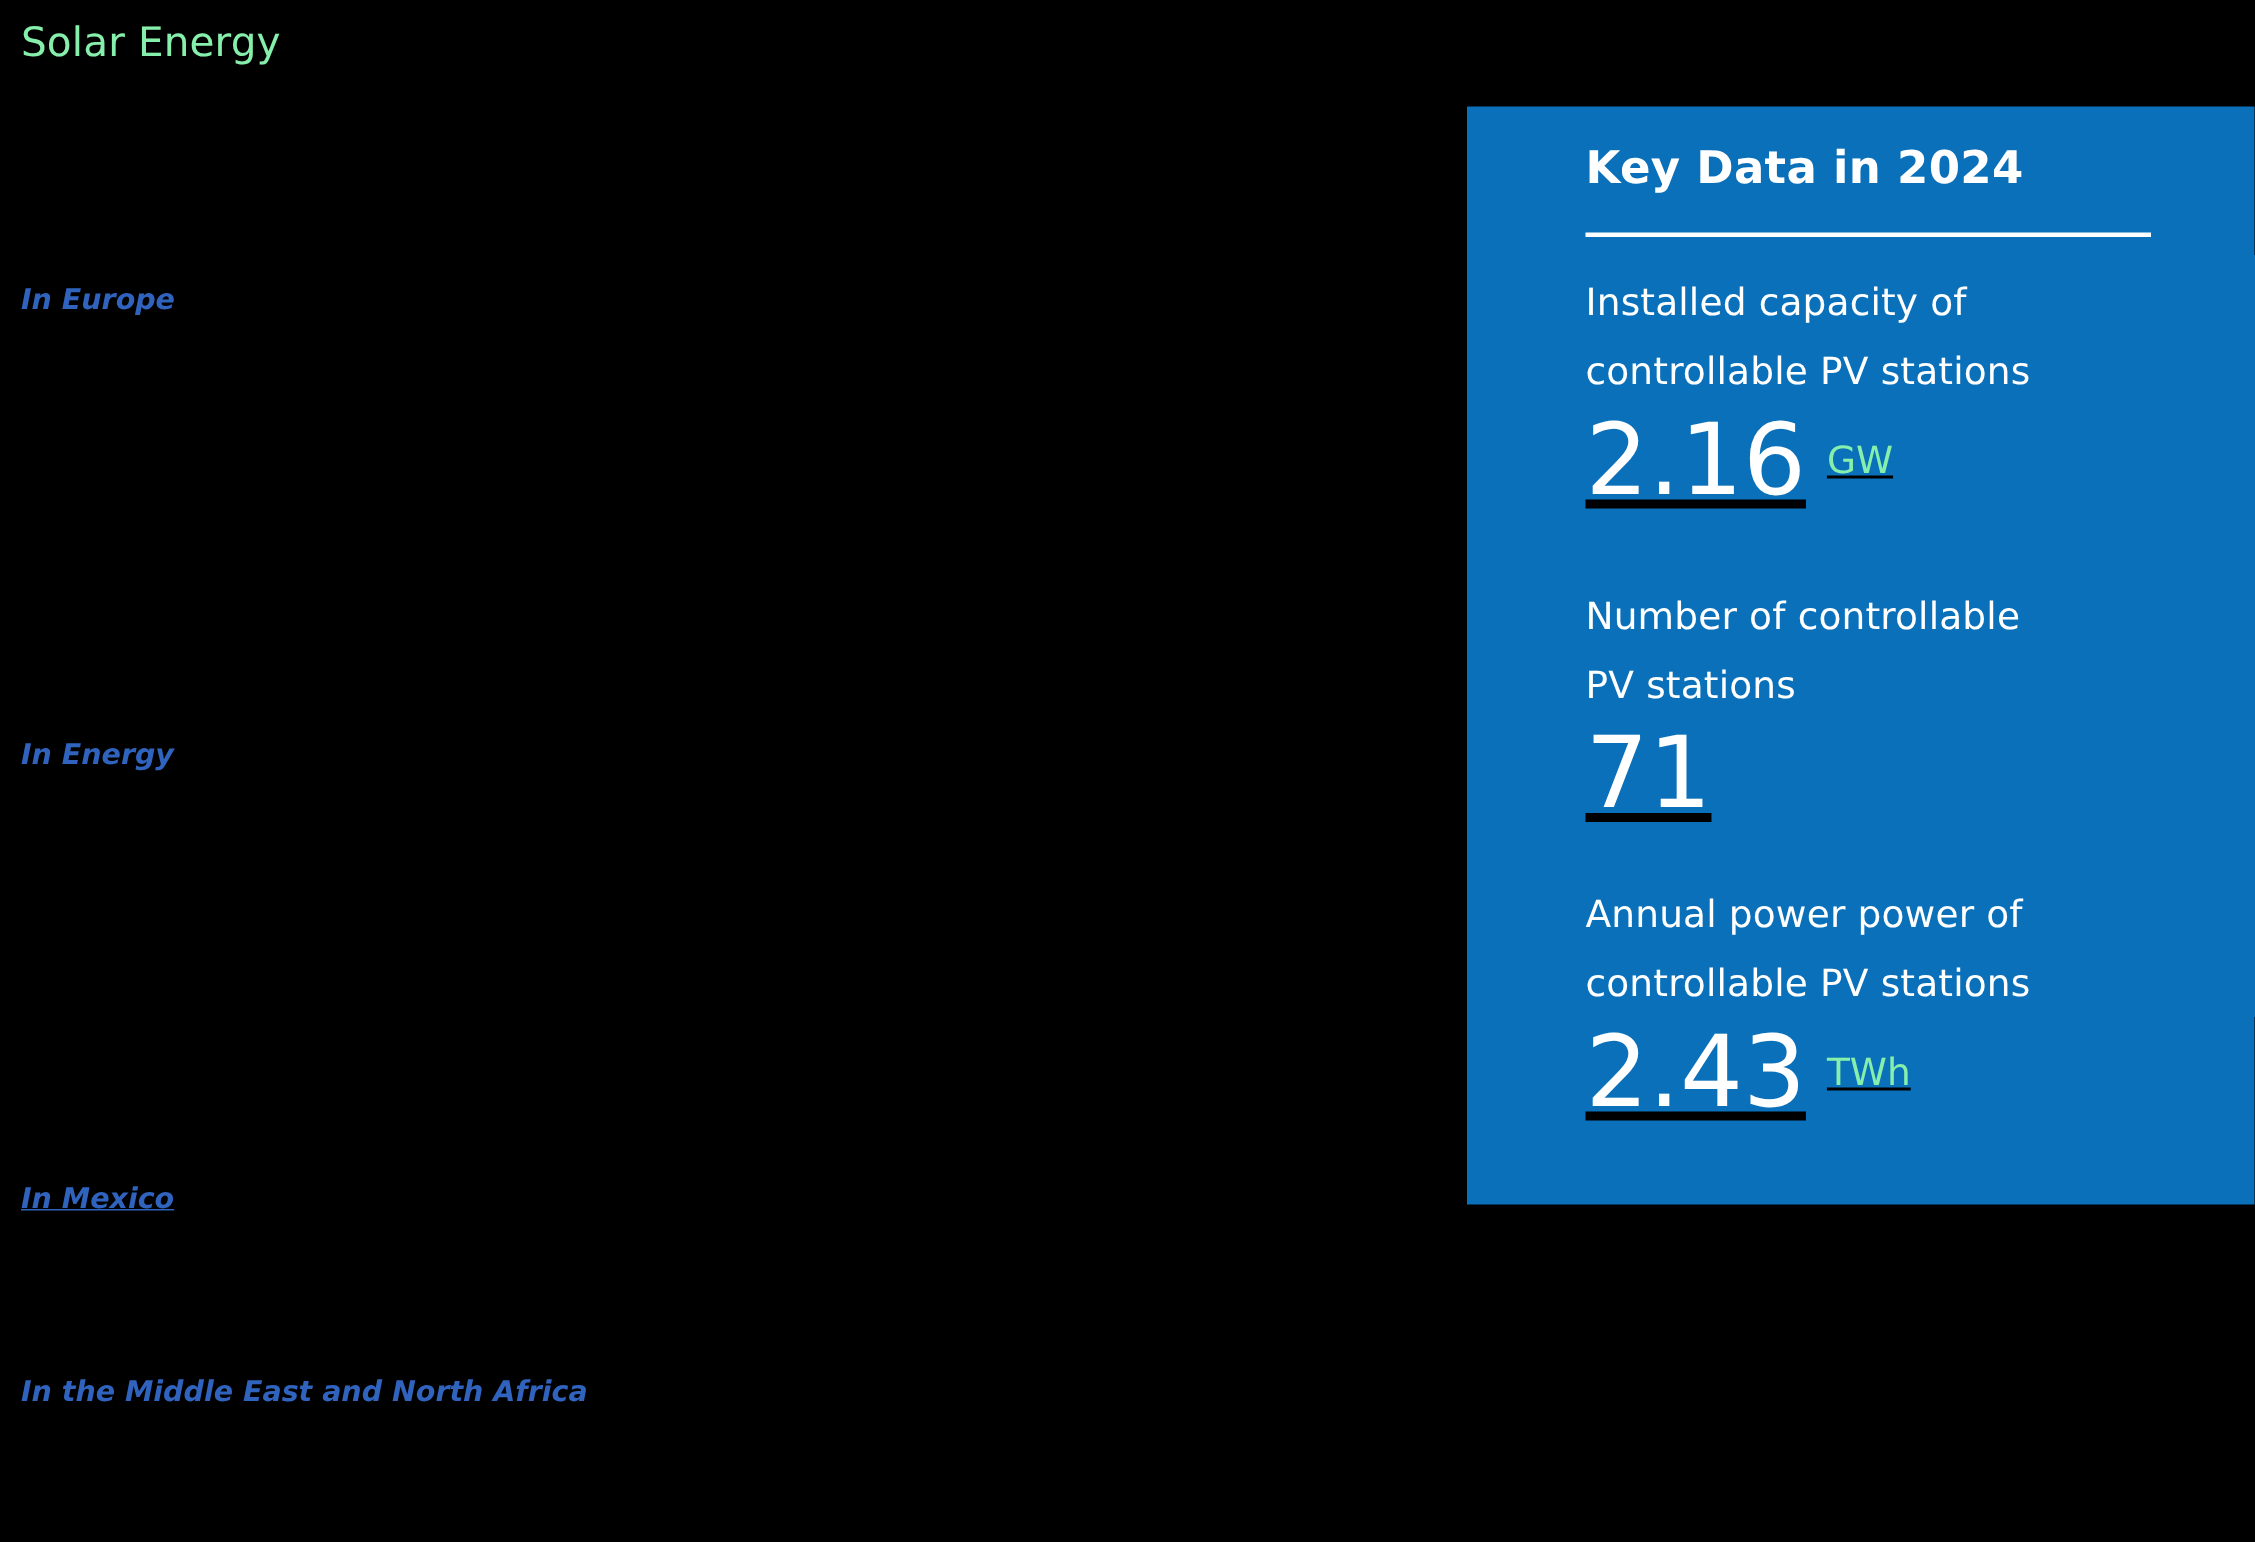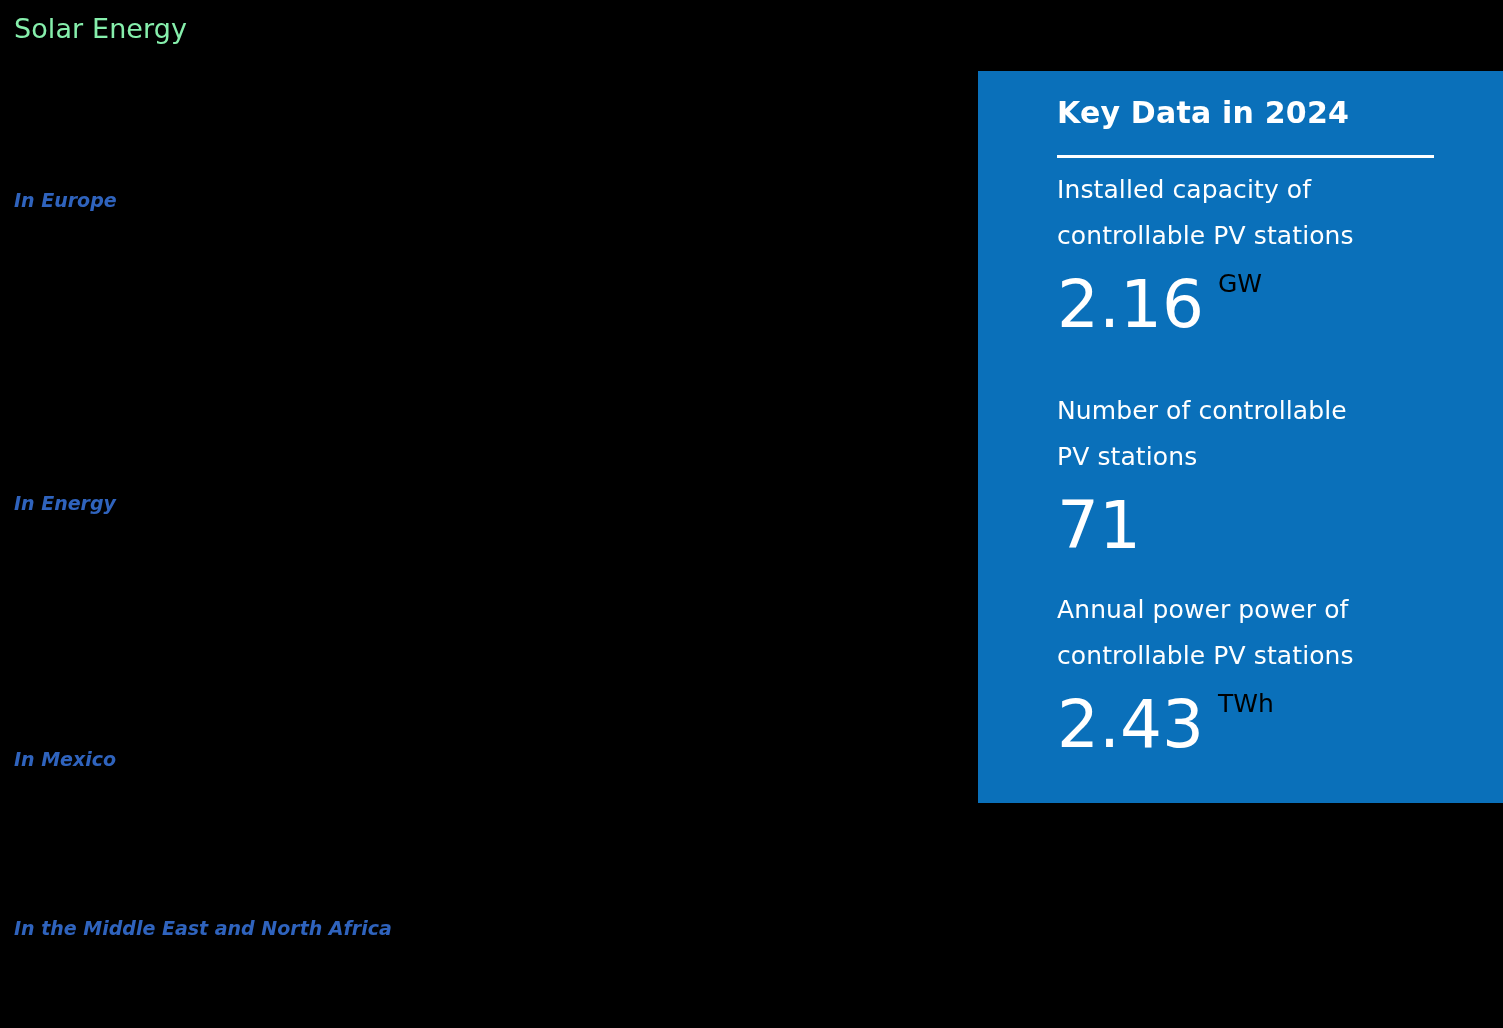--- a/index.html
+++ b/index.html
@@ -36,21 +36,21 @@
     font-style: italic;
     font-weight: 700;
     font-size: 19px;
     line-height: 24px;
     color: #2f63bd;
     white-space: nowrap;
     text-align: right;
   }
   .section-heading.s0 { top: 188px; }
   .section-heading.s1 { top: 491px; }
-  .section-heading.s2 { top: 747px; }
+  .section-heading.s2 { top: 787px; text-decoration: underline; }
   .section-heading.s3 { top: 916px; }
 
   
   .section-body {
     position: absolute;
     left: 14px;
     width: 930px;
     color: #000000;
     font-size: 17px;
     line-height: 27px;
@@ -89,48 +89,49 @@
     width: 377px;
     height: 3px;
     background: #ffffff;
   }
 
   .stat {
     position: absolute;
     left: 79px;
     width: 420px;
   }
-  .stat.st0 { top: 96px; }
+  .stat.st0 { top: 108px; }
   .stat.st1 { top: 317px; }
   .stat.st2 { top: 516px; }
 
   .stat-label {
     font-size: 25px;
     line-height: 46px;
     font-weight: 400;
     color: #ffffff;
     letter-spacing: 0.1px;
   }
   .stat-value-row {
     display: flex;
-    align-items: flex-start;
-    margin-top: 10px;
+    align-items: center;
+    margin-top: 0;
+    text-decoration: underline;
   }
   .stat-value {
     font-size: 66px;
     line-height: 72px;
     font-weight: 400;
     color: #ffffff;
     letter-spacing: 0px;
   }
   .stat-unit {
     font-size: 25px;
     line-height: 30px;
     font-weight: 400;
-    color: #000000;
+    color: #86efac;
     margin-left: 14px;
   }
 </style>
 </head>
 <body>
 
 <div class="page-title">Solar Energy</div>
 
 <div class="section-heading s0">In Europe</div>
 <div class="section-body b0"></div>

